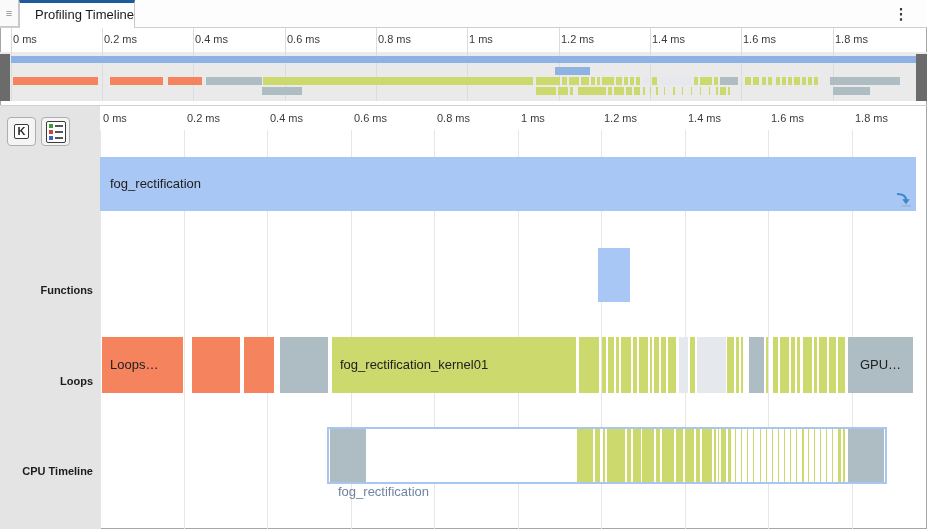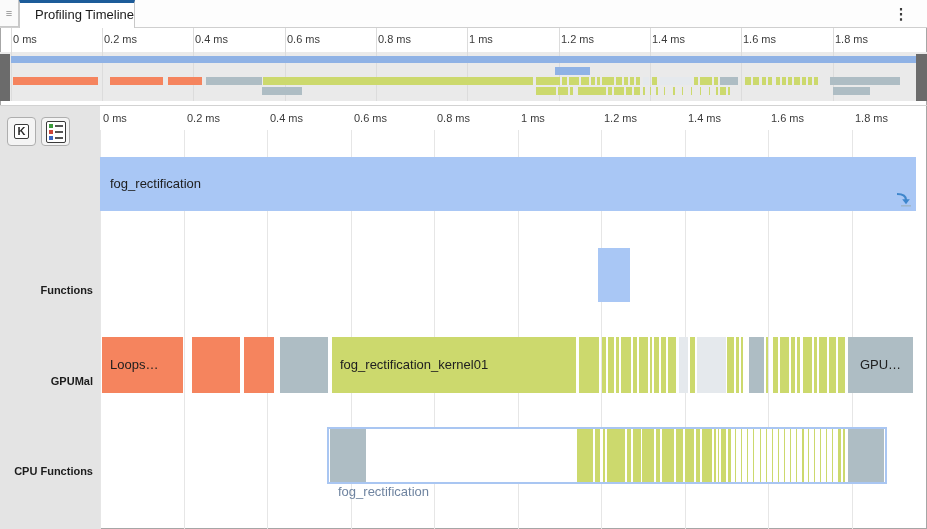--- a/index.html
+++ b/index.html
@@ -161,22 +161,22 @@
             <span class="legend-dot" style="background:#cc4438"></span>
             <span class="legend-line"></span>
           </span>
         <span class="legend-row">
             <span class="legend-dot" style="background:#3b66c4"></span>
             <span class="legend-line"></span>
           </span>
       </span>
     </div>
     <div class="row-label" style="top:178px">Functions</div>
-    <div class="row-label" style="top:269px">GPUMal</div>
-    <div class="row-label" style="top:359px">CPU Functions</div>
+    <div class="row-label" style="top:269px">Loops</div>
+    <div class="row-label" style="top:359px">CPU Timeline</div>
 
   </div>
 
   <div id="main-layer">
       <div class="gridline" style="left: 100px; top: 130px; height: 399px; background: rgb(230, 230, 230);"></div>
       <div class="tick-label" style="left: 103px; top: 112px;">0 ms</div>
       <div class="gridline" style="left: 184px; top: 130px; height: 399px; background: rgb(230, 230, 230);"></div>
       <div class="tick-label" style="left: 187px; top: 112px;">0.2 ms</div>
       <div class="gridline" style="left: 267px; top: 130px; height: 399px; background: rgb(230, 230, 230);"></div>
       <div class="tick-label" style="left: 270px; top: 112px;">0.4 ms</div>

